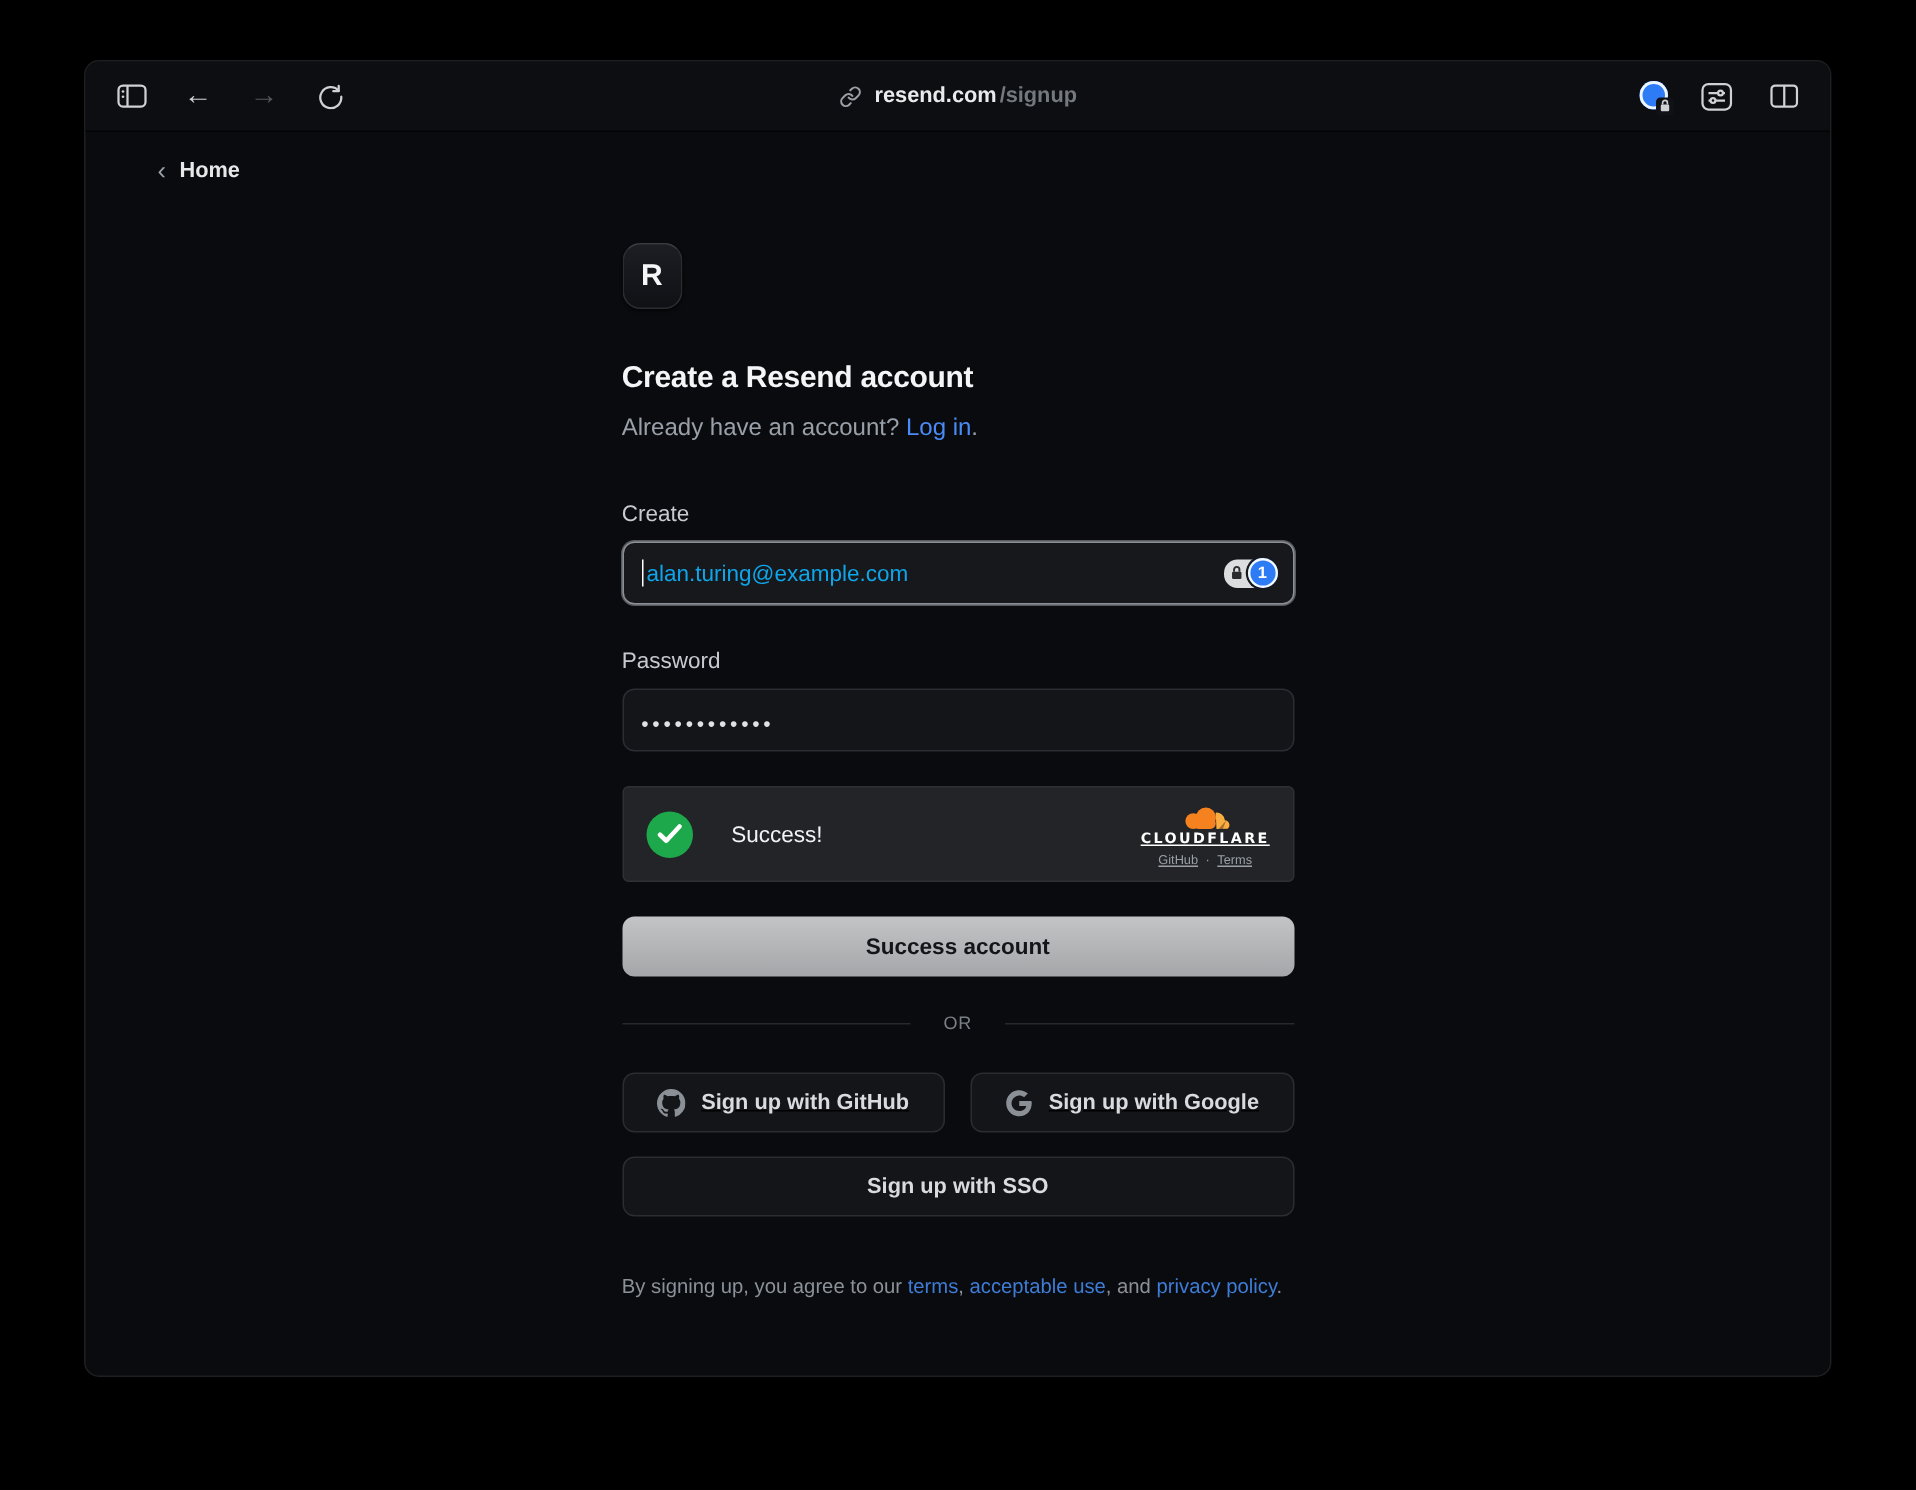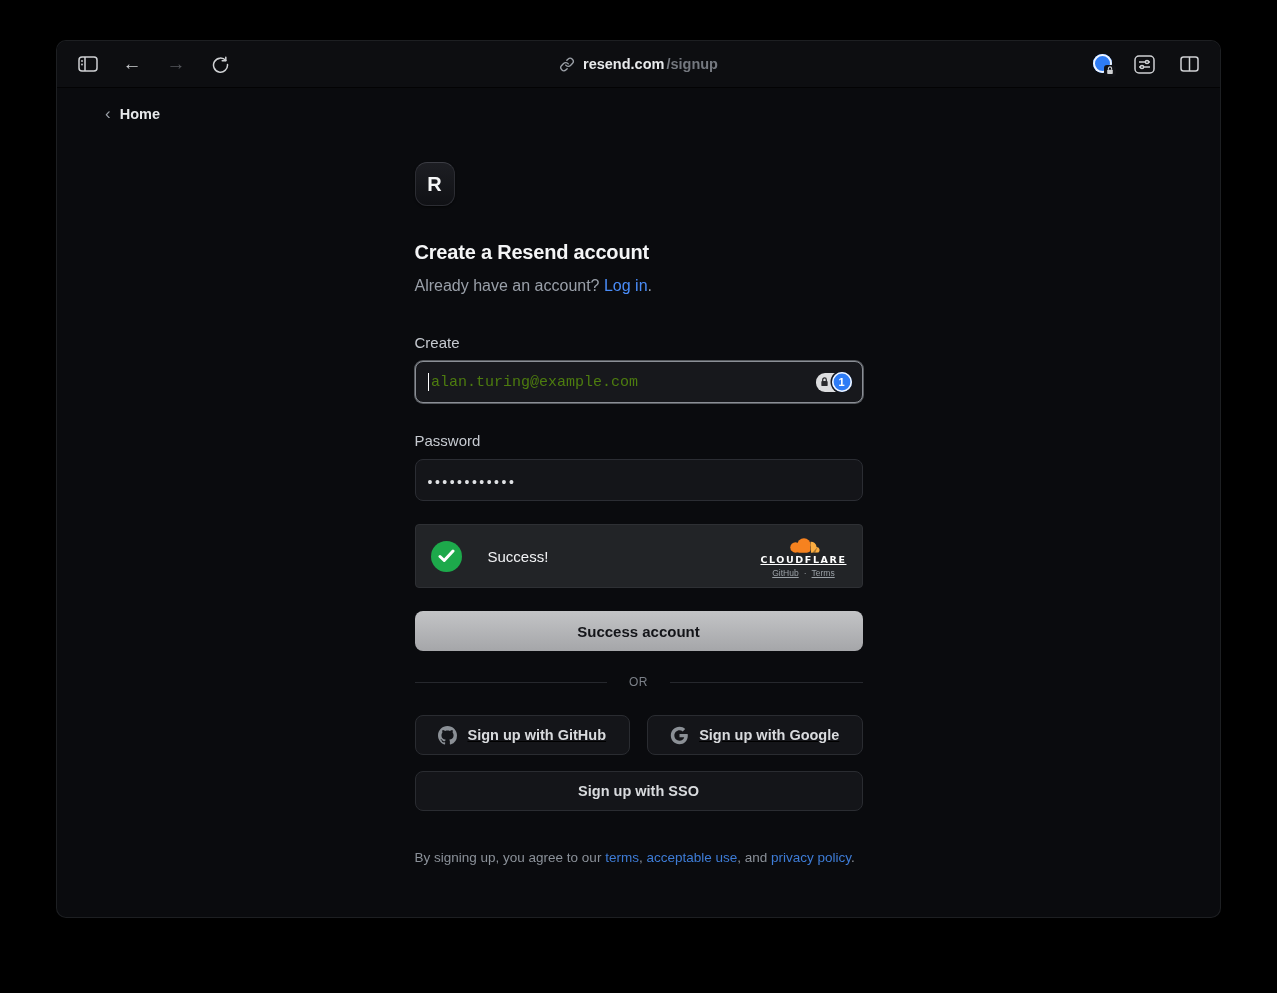--- a/index.html
+++ b/index.html
@@ -71,21 +71,21 @@
     background:#141519; border:1px solid #2b2d33;
     display:flex; align-items:center; padding:0 12px;
     font-size:15px; position:relative;
   }
   .input.focused {
     border-color:#8b8f96;
     box-shadow:0 0 0 1px rgba(150,154,160,0.55);
     background:#17181c;
   }
   .caret { width:1.5px; height:18px; background:#ffffff; margin-right:2px; }
-  .placeholder { color:#4d7c0f;font-family:Liberation Mono, monospace; }
+  .placeholder { color:#0ea5e9; }
   .pw-dots { color:#dfe1e4; font-size:14px; letter-spacing:2.5px; padding-top:3px; }
 
   .op-pill {
     position:absolute; right:10px; top:50%; transform:translateY(-50%);
     display:flex; align-items:center; cursor:pointer;
   }
   .op-pill-lock {
     width:22px; height:19px; background:#dcdddf; border-radius:9px 0 0 9px;
     display:flex; align-items:center; justify-content:center; margin-right:-6px;
     padding-right:4px;

